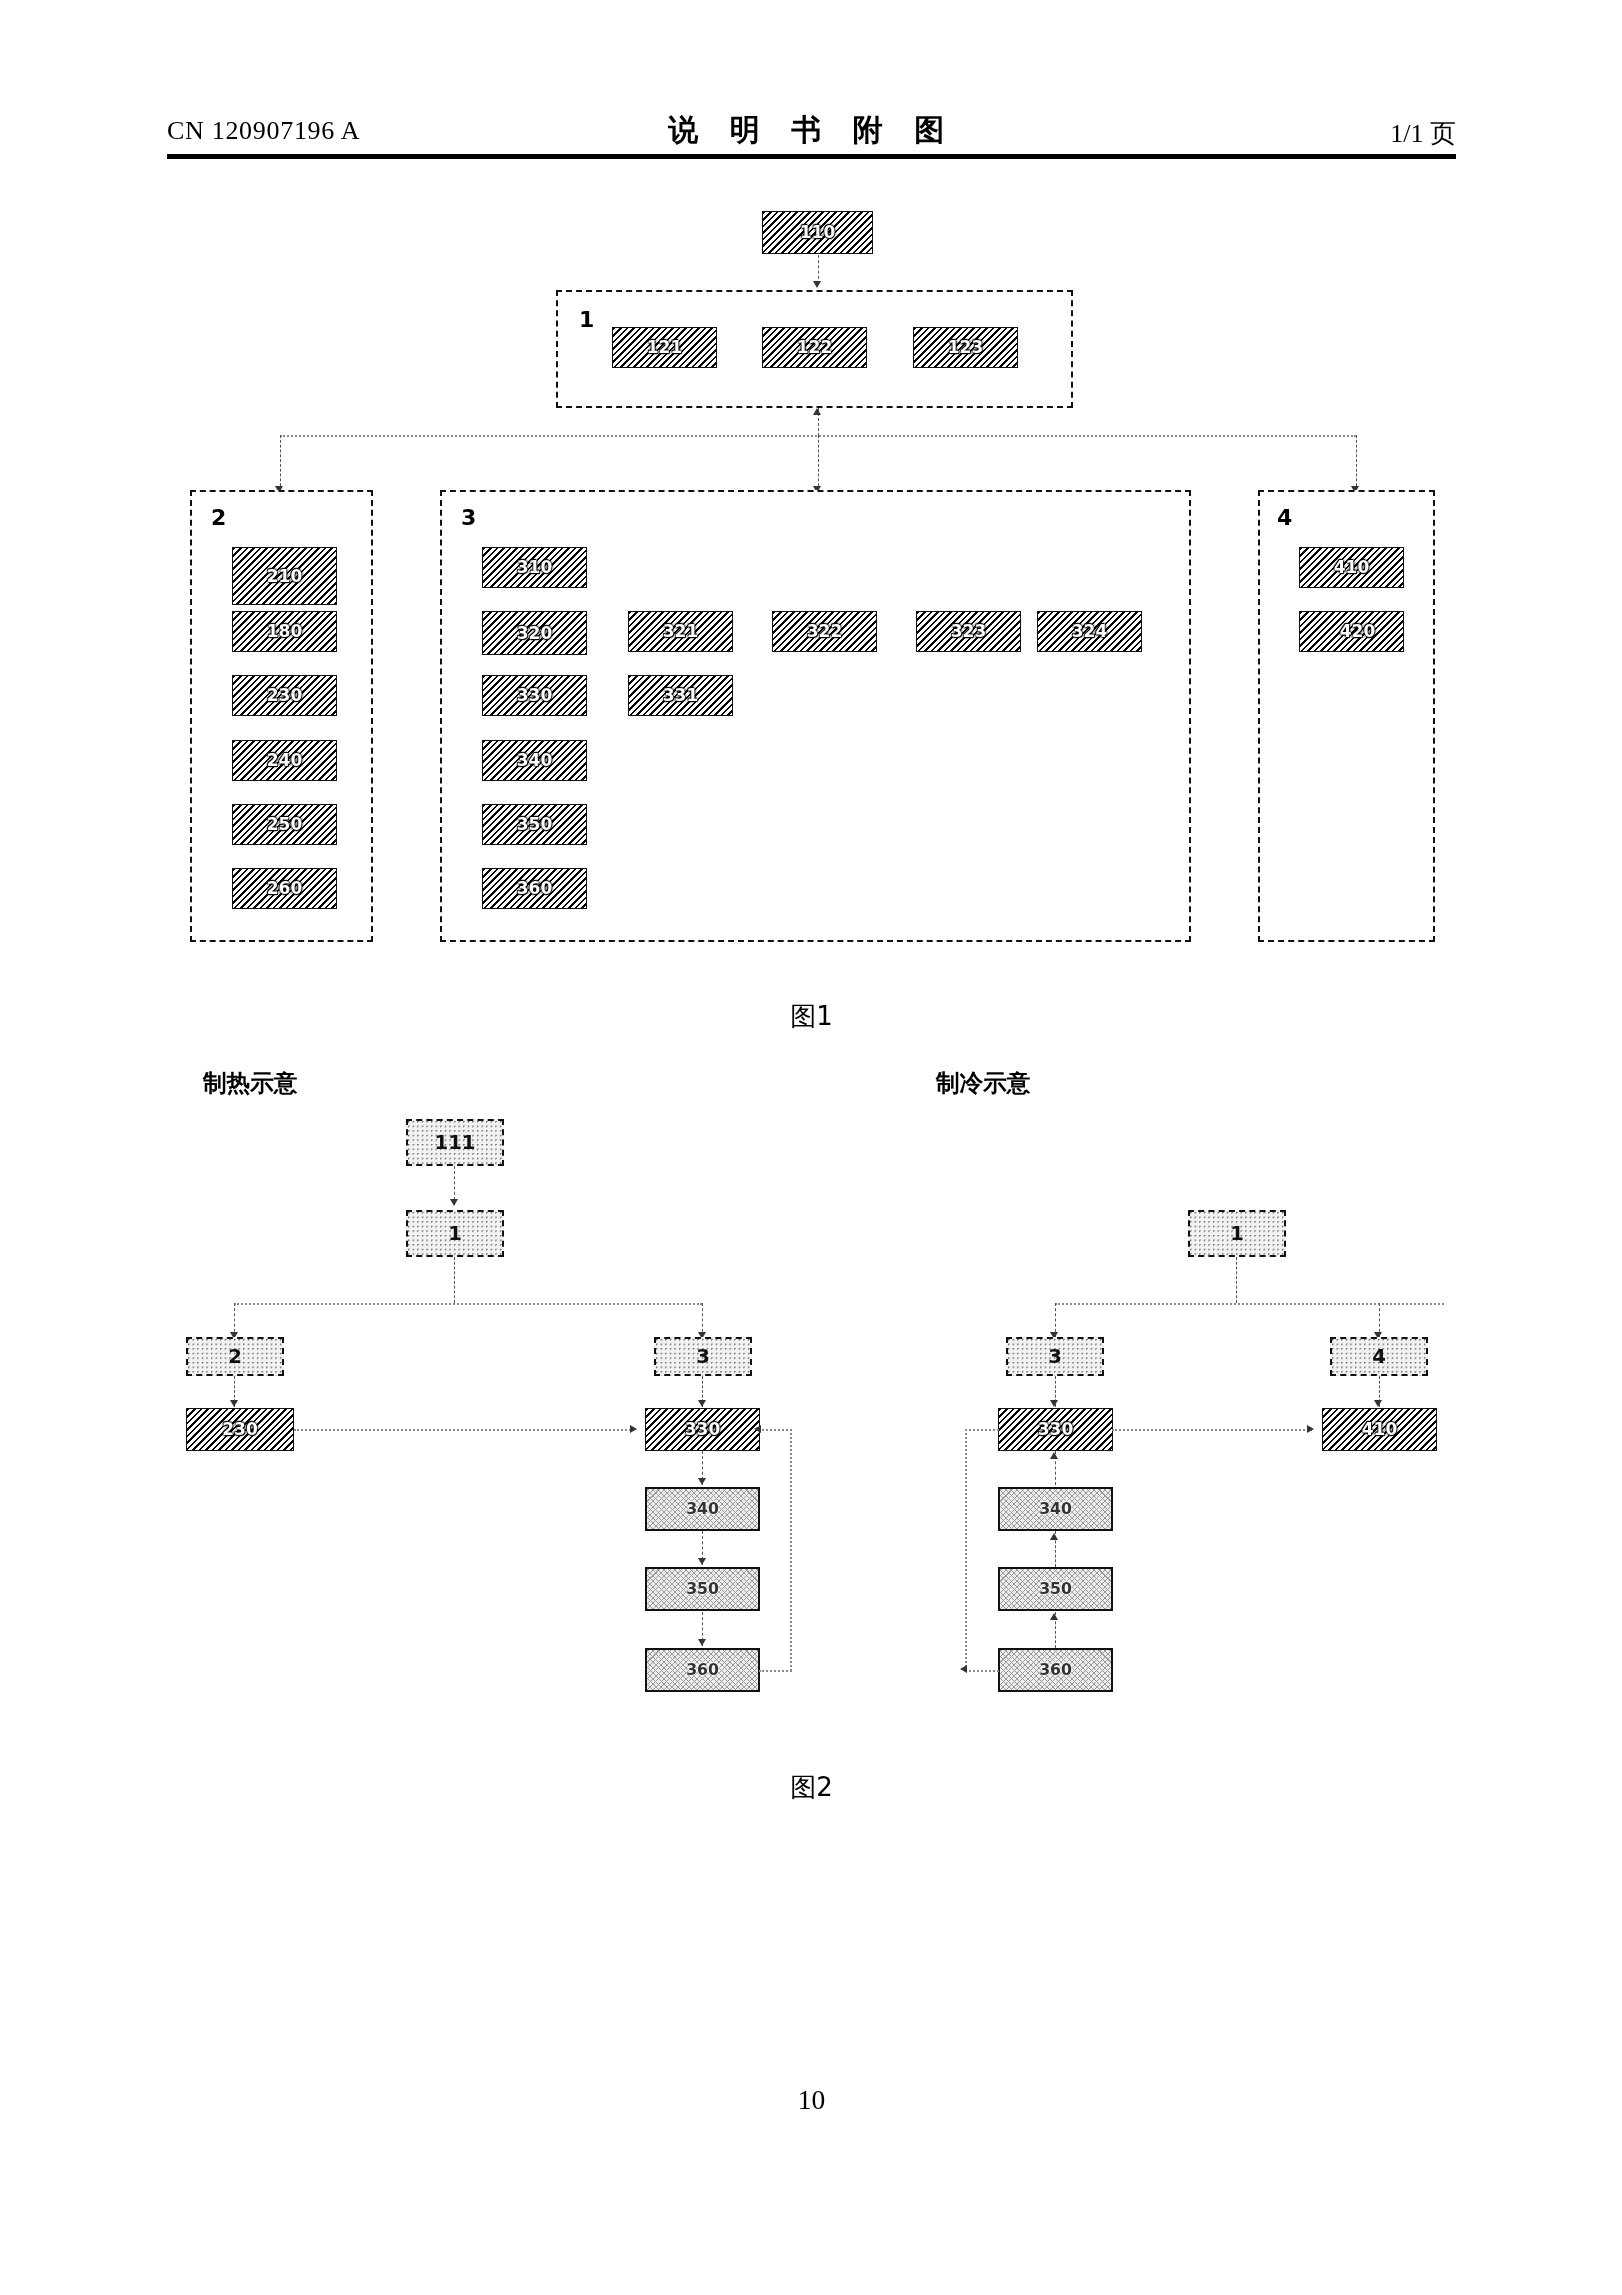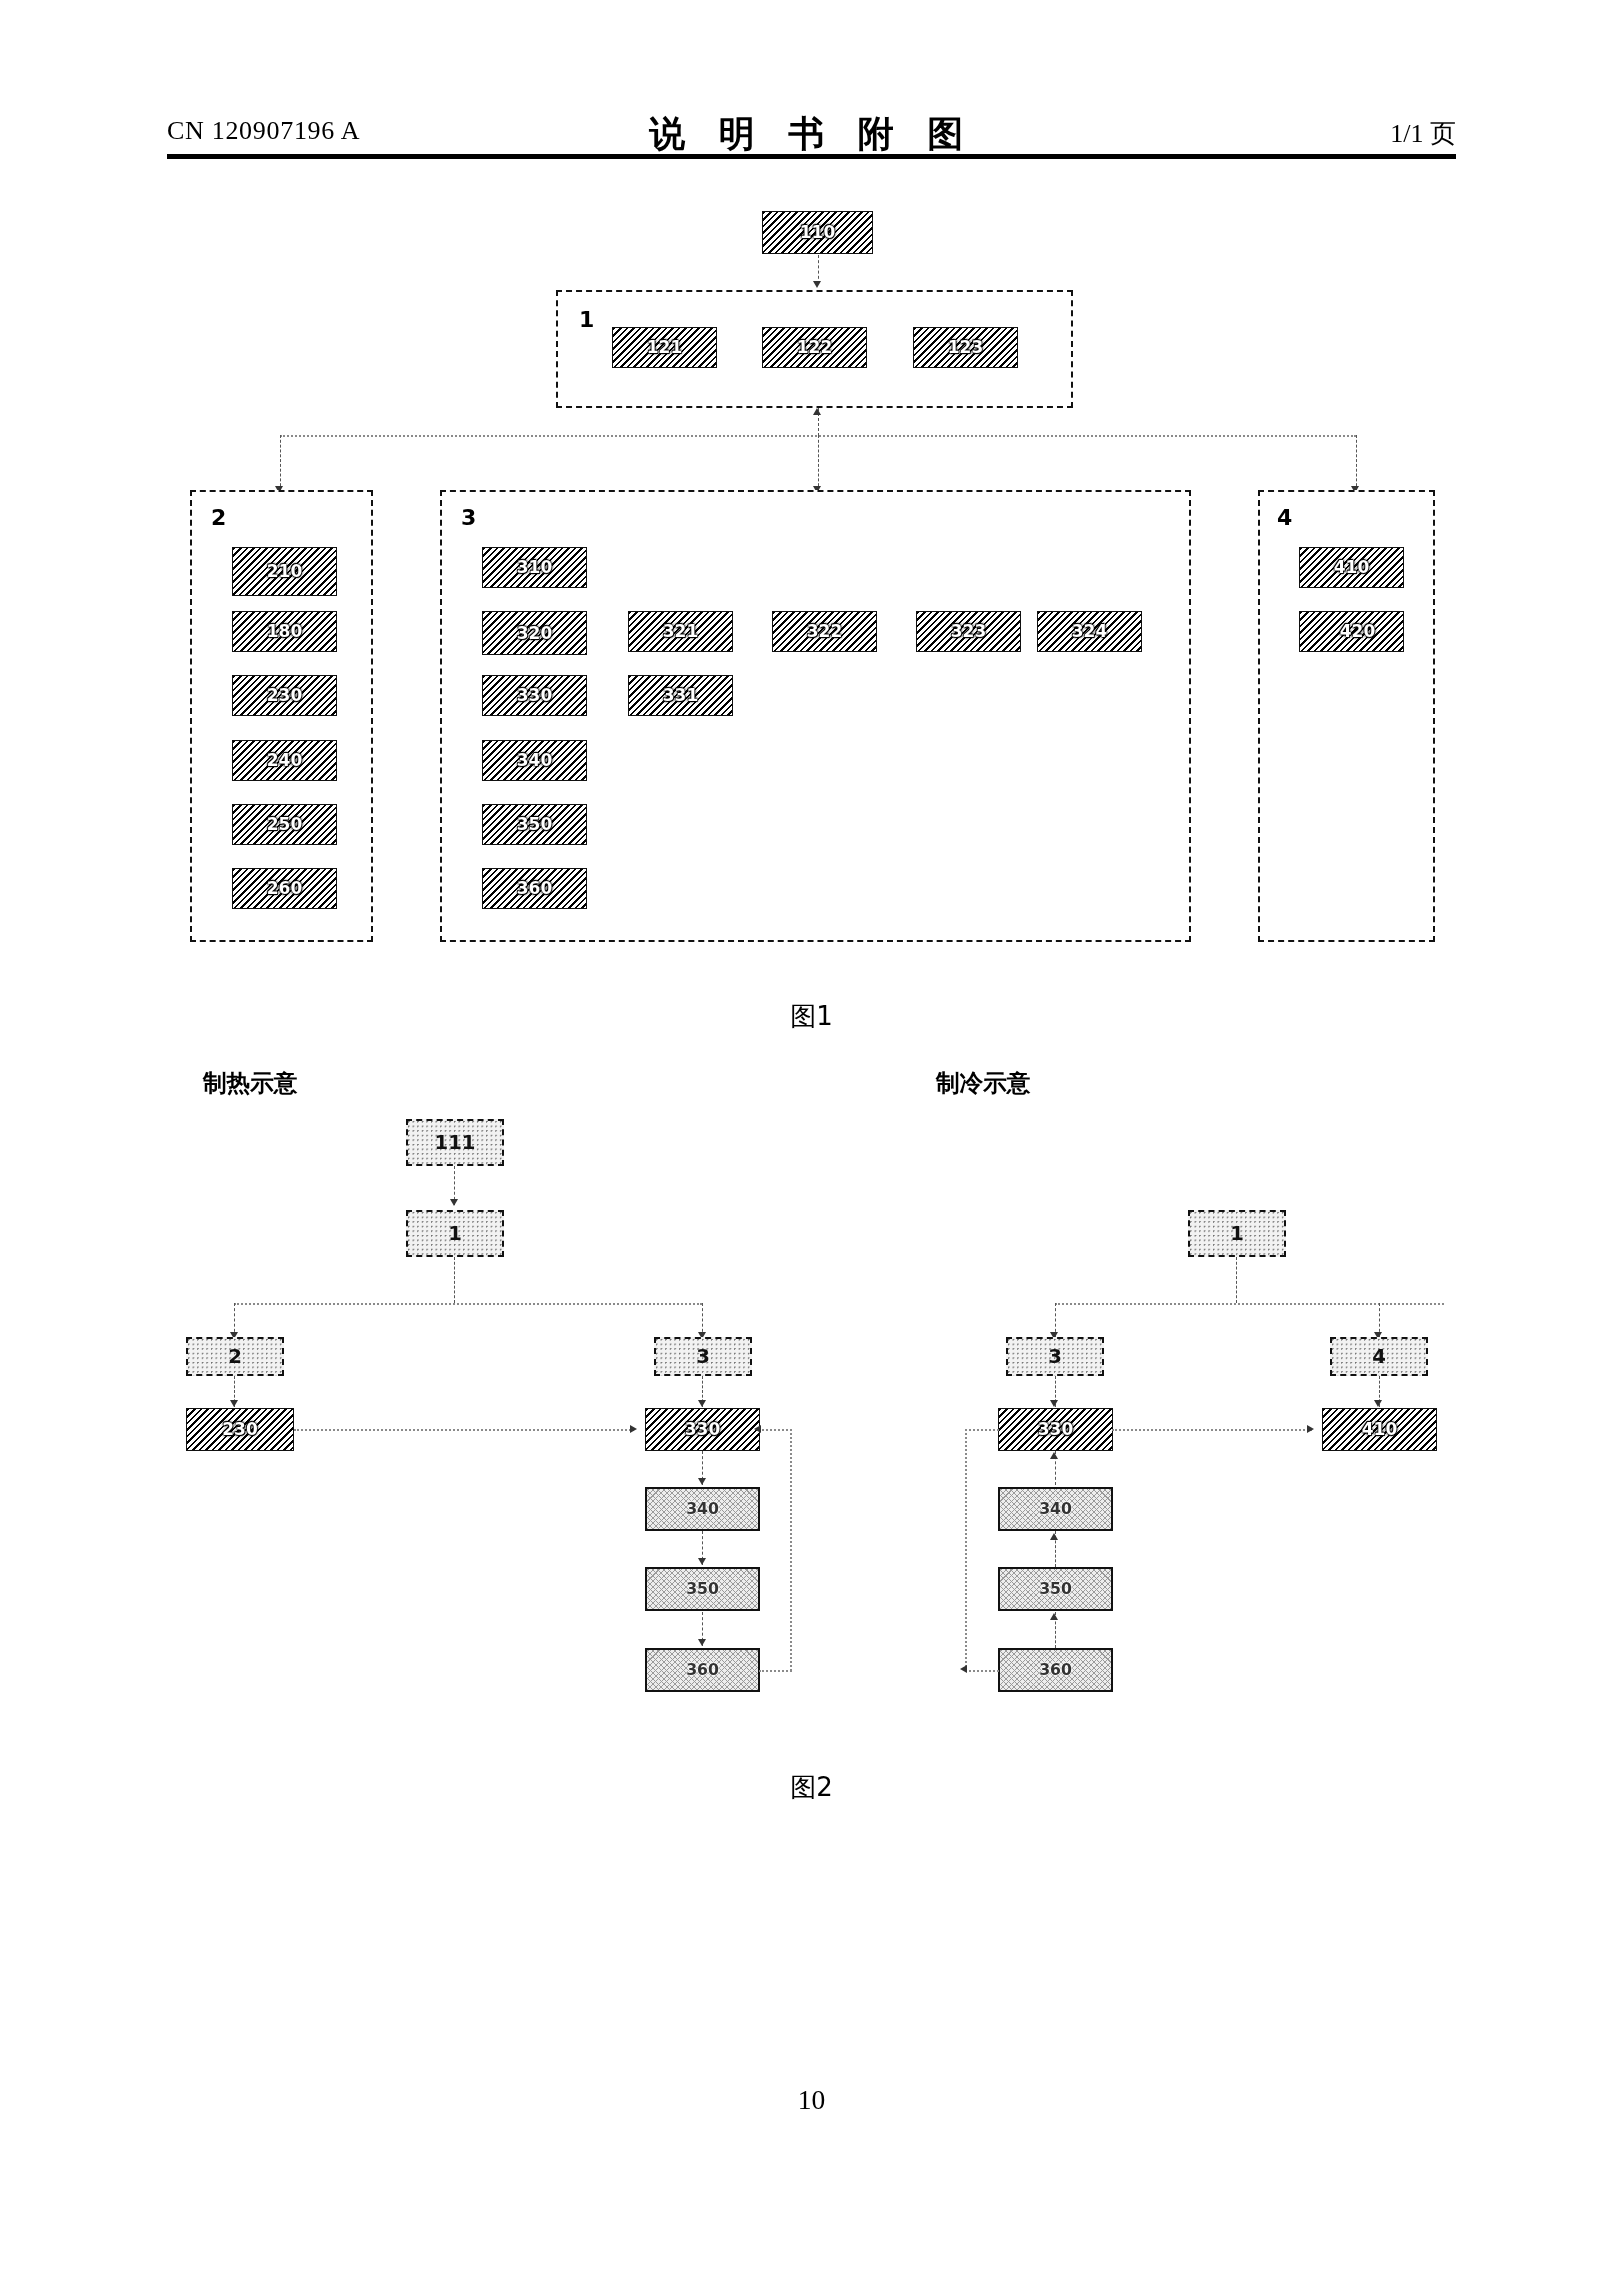--- a/index.html
+++ b/index.html
@@ -15,21 +15,21 @@
   #page-header{
     position:absolute; left:167px; top:98px; width:1289px; height:59px;
   }
   #page-header .hdr-left{
     position:absolute; left:0; top:18.3px;
     font-size:26px; letter-spacing:0.7px; font-family:"Liberation Serif",serif;
     white-space:nowrap;
   }
   #page-header .hdr-center{
     position:absolute; left:0; right:0; top:11.8px; text-align:center;
-    font-size:36px; font-weight:700; letter-spacing:10.5px;
+    font-size:30px; font-weight:700; letter-spacing:10.5px;
     font-family:"DejaVu Sans", sans-serif;
   }
   #page-header .hdr-right{
     position:absolute; right:0; top:18.3px;
     font-size:26px; white-space:nowrap;
   }
   #header-rule{
     position:absolute; left:167px; top:154px; width:1289px; height:4.6px;
     background:#000;
   }
@@ -187,21 +187,21 @@
 
   <div class="ln v" style="left:818px;top:395px;height:56px;"></div>
   <div class="arrow-d" style="left:813px;top:446px;"></div>
 
   <div class="ln v" style="left:1356px;top:395px;height:56px;"></div>
   <div class="arrow-d" style="left:1351px;top:446px;"></div>
 
   <div class="group-box" style="left:190px;top:450px;width:183px;height:452px;"></div>
   <div class="group-label" style="left:211px;top:465px;">2</div>
 
-  <div class="node hatch" style="left:232px;top:507px;width:105px;height:49px;">
+  <div class="node hatch" style="left:232px;top:507px;width:105px;height:58px;">
     <span>210</span>
   </div>
   <div class="node hatch" style="left:232px;top:571px;width:105px;height:41px;">
     <span>180</span>
   </div>
   <div class="node hatch" style="left:232px;top:635px;width:105px;height:41px;">
     <span>230</span>
   </div>
   <div class="node hatch" style="left:232px;top:700px;width:105px;height:41px;">
     <span>240</span>

